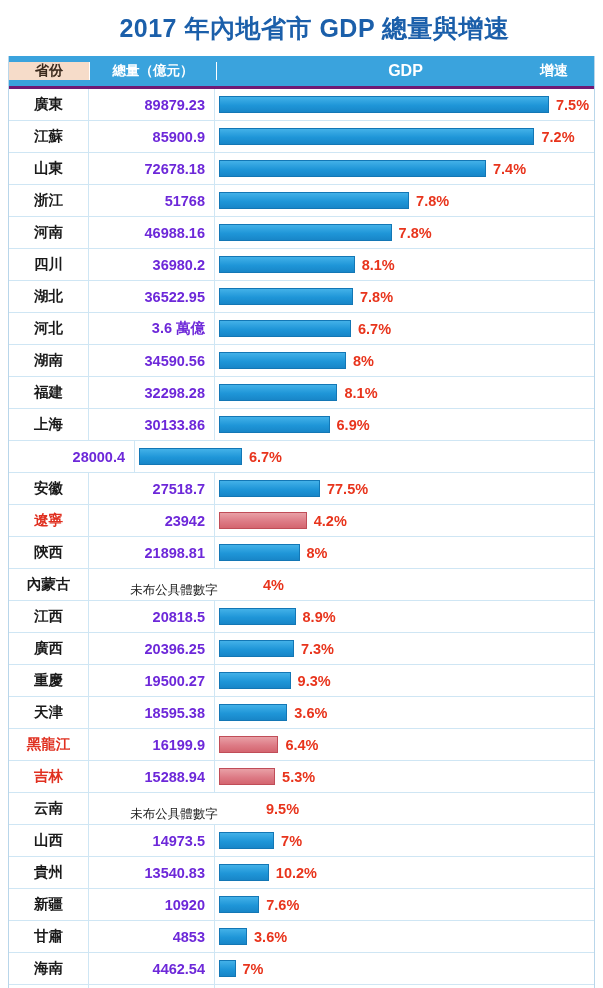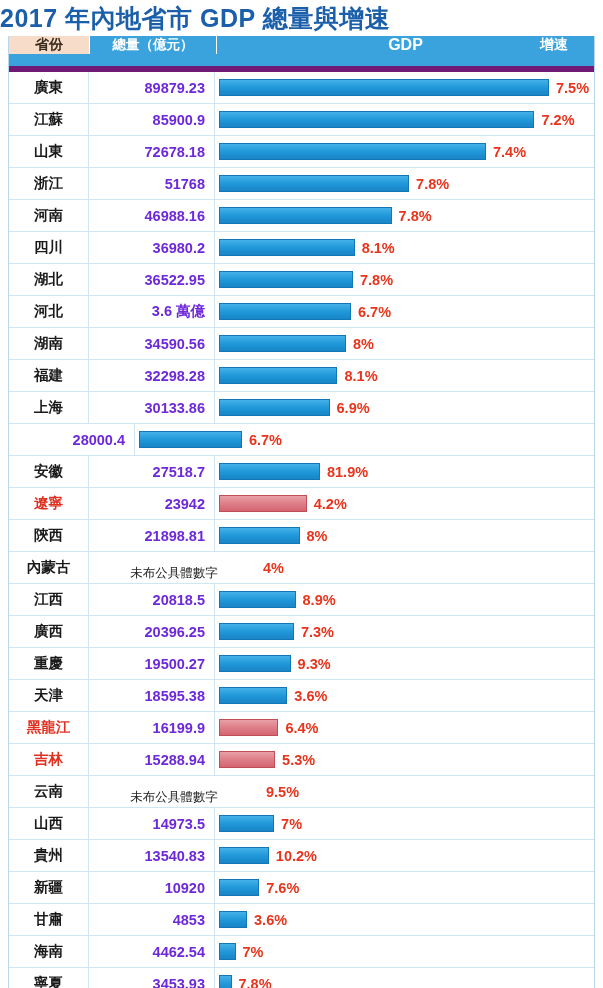--- a/index.html
+++ b/index.html
@@ -6,22 +6,22 @@
   body{
     width:603px;height:988px;
     background:#ffffff;
     font-family:"Liberation Sans","DejaVu Sans",sans-serif;
     overflow:hidden;
   }
   .page{position:relative;width:603px;height:988px;box-sizing:border-box;}
 
   
   .title-bar{
-    height:36px;
-    display:flex;align-items:center;
+    height:56px;
+    display:flex;align-items:center;justify-content:center;padding-left:26px;
   }
   .title{
     font-size:25px;font-weight:bold;color:#1b5faa;
     letter-spacing:.5px;
     white-space:nowrap;
   }
 
   
   .chart{
     margin:0 8px;
@@ -30,22 +30,22 @@
     box-sizing:border-box;
     width:587px;
   }
 
   
   .head{
     display:flex;
     height:30px;
     background:#3aa3dd;
     color:#ffffff;
-    align-items:flex-start;
-    border-bottom:6px solid #701a75;
+    align-items:center;
+    border-bottom:3px solid #701a75;
   }
   .head .h-prov{
     width:80px;
     background:#f6dcc9;
     color:#3b2a1d;
     display:flex;align-items:center;justify-content:center;
     font-size:14px;font-weight:bold;
     border-right:1px solid #ffffff;
   }
   .head .h-total{
@@ -236,21 +236,21 @@
           <div class="c-bar">
             <div class="bar" style="width: 102.96px;"></div>
             <span class="rate">6.7%</span>
           </div>
         </div>
         <div class="row">
           <div class="c-prov">安徽</div>
           <div class="c-total">27518.7</div>
           <div class="c-bar">
             <div class="bar" style="width: 100.98px;"></div>
-            <span class="rate">81.9%</span>
+            <span class="rate">77.5%</span>
           </div>
         </div>
         <div class="row">
           <div class="c-prov alert">遼寧</div>
           <div class="c-total">23942</div>
           <div class="c-bar">
             <div class="bar red" style="width: 87.78px;"></div>
             <span class="rate">4.2%</span>
           </div>
         </div>

